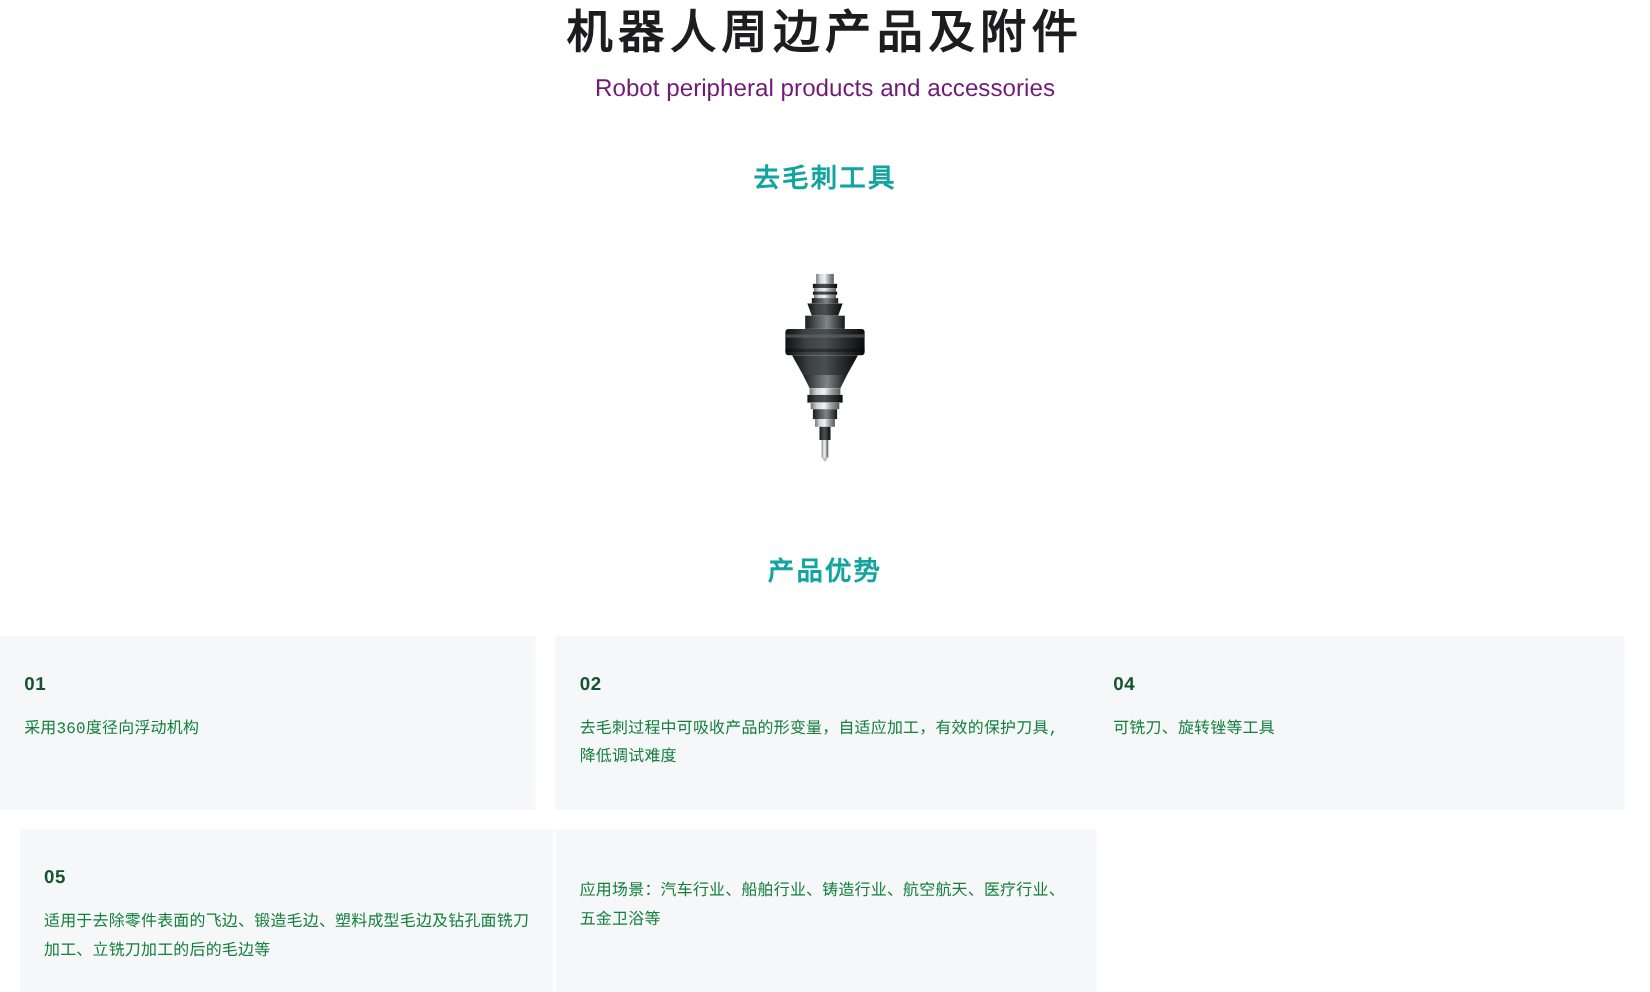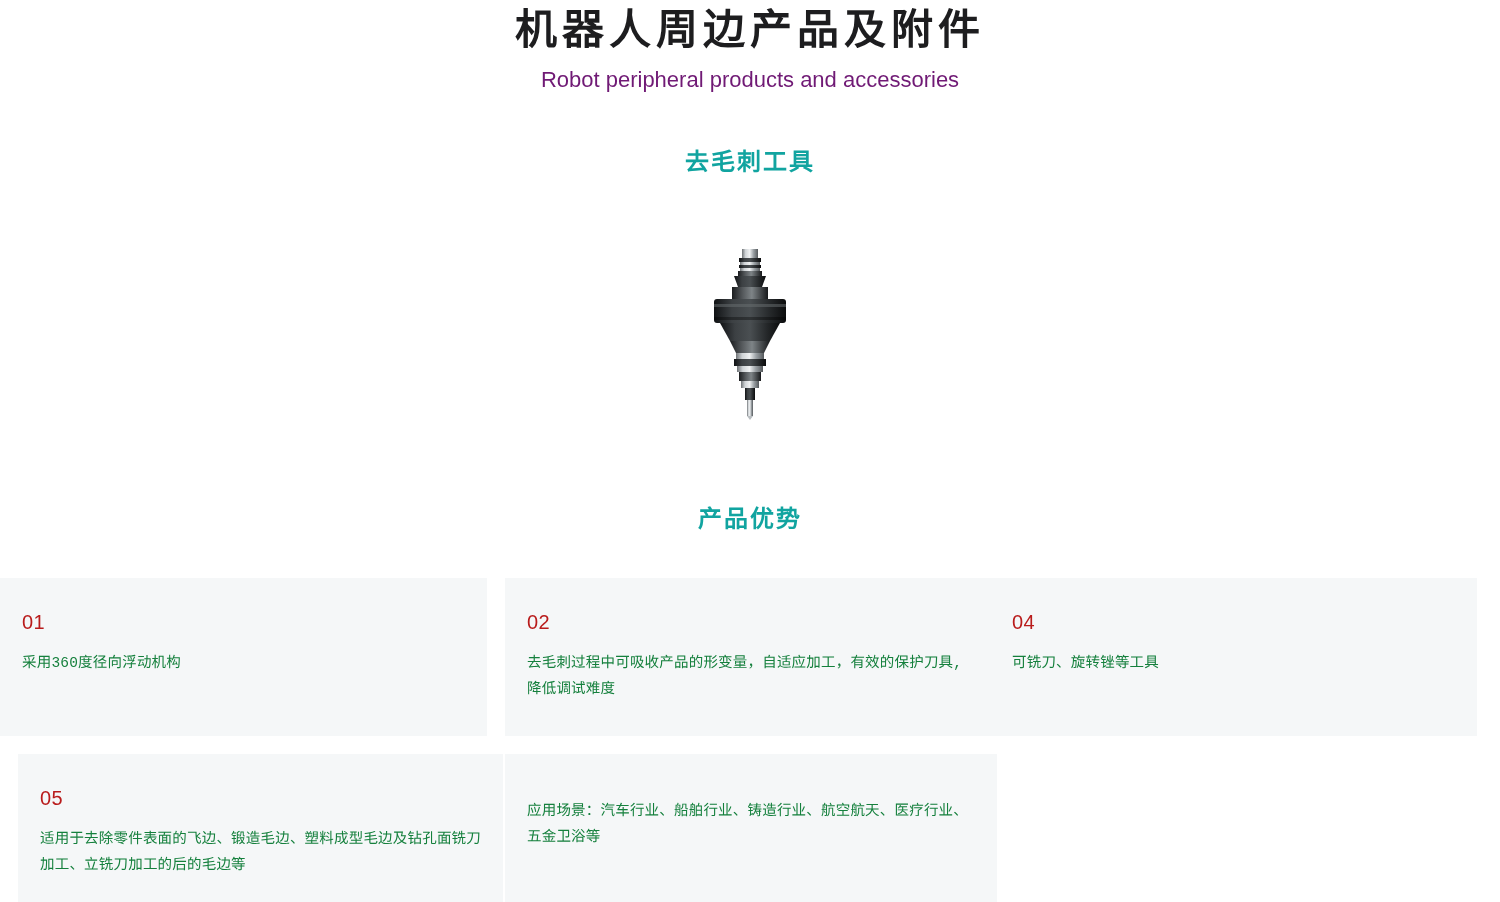--- a/index.html
+++ b/index.html
@@ -85,23 +85,23 @@
     background: #f5f7f8;
     box-sizing: border-box;
     padding: 30px 22px 26px 22px;
     min-height: 158px;
   }
   .adv-card.c2 { margin-left: 18px; width: 485px; }
   .adv-card.c3 { margin-left: 18px; width: 492px; }
   .adv-card.c1 { width: 487px; }
 
   .adv-num {
-    color: #b91c1c;
-    font-size: 20px;
-    font-weight: normal;
+    color: #14532d;
+    font-size: 17px;
+    font-weight: bold;
     line-height: 28px;
     letter-spacing: 0.5px;
   }
   .adv-text {
     margin-top: 14px;
     font-size: 14.5px;
     line-height: 26px;
     color: #15803d;
     letter-spacing: 0.2px;
     font-family: Liberation Mono, monospace;

